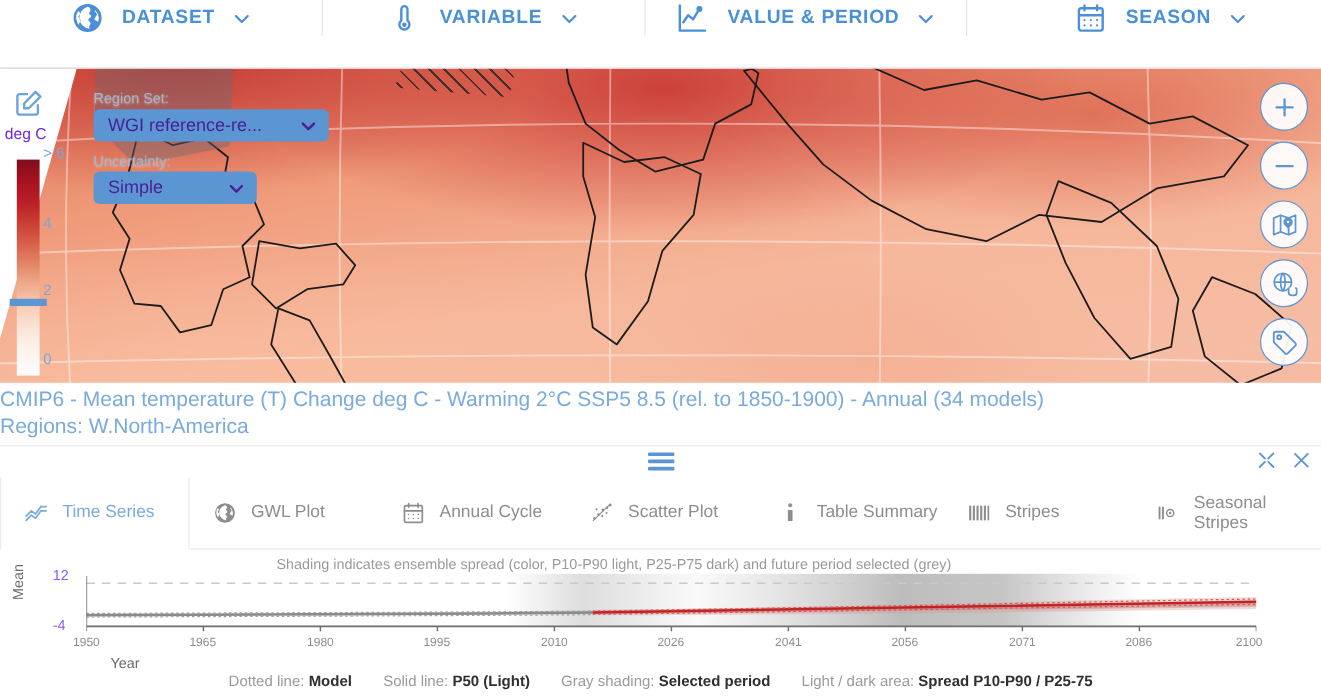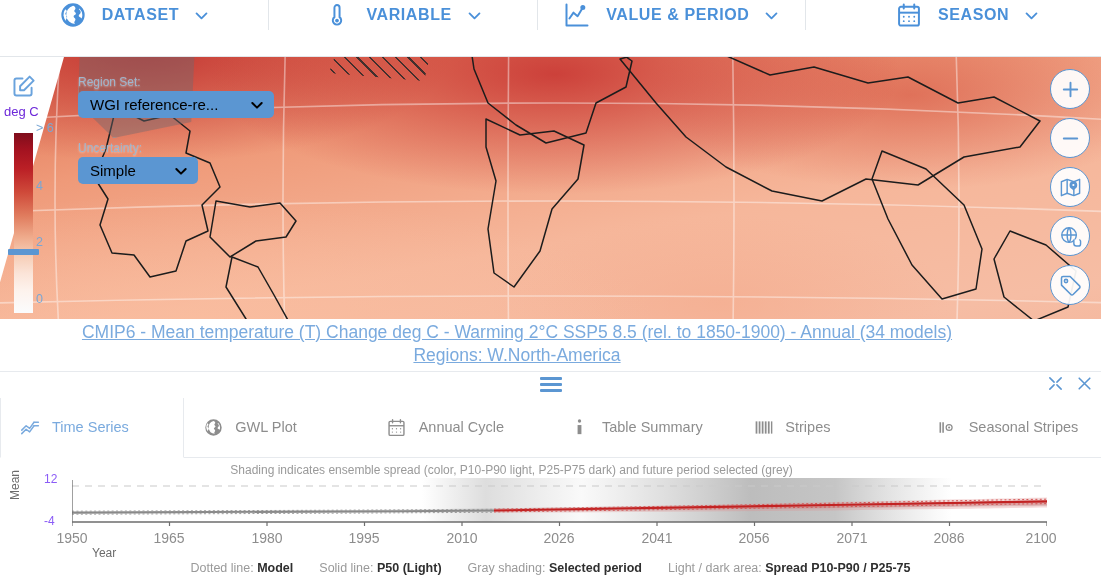--- a/index.html
+++ b/index.html
@@ -106,50 +106,50 @@
   }
 
   
   .map-ctrls { position: absolute; left: 78px; top: 18px; z-index: 22; }
   .ctl-label {
     font-size: 12px; color: #9fb6cd; margin-bottom: 2px;
     text-shadow: 0 1px 2px rgba(255,255,255,.45);
   }
   .ctl-select {
     display: flex; align-items: center; justify-content: space-between;
-    background: #5b96d2; color: #000000;
+    background: #5b96d2; color: #4c1d95;
     border-radius: 5px; padding: 5px 9px 5px 12px;
-    font-size: 15px; cursor: pointer; margin-bottom: 23px;
+    font-size: 15px; cursor: pointer; margin-bottom: 9px;
   }
   .ctl-select .v { white-space: nowrap; overflow: hidden; }
   .ctl-select .c { width: 16px; height: 16px; margin-left: 12px; flex: none; }
   .ctl-select .c svg { width: 16px; height: 16px; display: block; }
   #regionset-select { width: 196px; }
-  #uncertainty-select { width: 120px; }
+  #uncertainty-select { width: 136px; }
 
   
   .map-btns {
     position: absolute; right: 11px; top: 12px;
     display: flex; flex-direction: column; gap: 9px; z-index: 22;
   }
   .mbtn {
     width: 40px; height: 40px; border-radius: 50%;
     background: rgba(255,255,255,.93);
     border: 1.6px solid #5b96d2;
     color: #5b96d2;
     display: flex; align-items: center; justify-content: center;
     cursor: pointer;
   }
   .mbtn svg { width: 23px; height: 23px; display: block; }
 
   
   .title-block {
     position: absolute; top: 321px; left: 0; width: 1034px;
-    text-align: center; color: #7aaade;
-    font-size: 17.5px; line-height: 23px; z-index: 10; text-decoration: underline;
+    color: #7aaade;
+    font-size: 17.5px; line-height: 23px; z-index: 10;
   }
 
   
   .panel {
     position: absolute; left: 0; top: 371px;
     width: 1101px; height: 212px; background: #ffffff;
     border-top: 1px solid #e7eaee; z-index: 30;
   }
   .panel-head { position: relative; height: 26px; }
   .burger {
@@ -184,21 +184,21 @@
   }
   .y-title {
     position: absolute; left: 8px; top: 42px;
     font-size: 12px; color: #6b6b6b;
     transform: rotate(-90deg); transform-origin: left top; white-space: nowrap;
   }
   .x-title { position: absolute; left: 92px; top: 88px; font-size: 12px; color: #6b6b6b; }
   .plot { position: absolute; left: 72px; top: 20px; width: 975px; height: 50px; }
   .plot svg { width: 100%; height: 100%; display: block; }
   .ytick { position: absolute; left: 44px; font-size: 12px; color: #8b5cf6; }
-  .xtick { position: absolute; top: 72px; font-size: 14px; color: #8d8d8d; transform: translateX(-50%); }
+  .xtick { position: absolute; top: 72px; font-size: 10px; color: #8d8d8d; transform: translateX(-50%); }
 
   .legend-row {
     position: absolute; bottom: 8px; left: 0; width: 1101px;
     display: flex; justify-content: center; gap: 26px;
     font-size: 12.5px; color: #9a9a9a;
   }
   .legend-row b { color: #2f2f2f; font-weight: bold; }
 </style>
 </head>
 <body>
@@ -463,20 +463,37 @@
                 <circle cx="7.3" cy="17.2" r=".75"></circle>
                 <circle cx="12" cy="17.2" r=".75"></circle>
                 <circle cx="16.7" cy="17.2" r=".75"></circle>
               </g>
             </svg>
         </span>
         <span class="tab-lbl">Annual
 Cycle</span>
       </div>
 
+      <div class="tab">
+        <span class="tab-ico">
+          <svg viewBox="0 0 24 24" fill="currentColor">
+              <circle cx="5" cy="17" r="1.2"></circle>
+              <circle cx="9" cy="13.5" r="1.2"></circle>
+              <circle cx="12.5" cy="15" r="1"></circle>
+              <circle cx="13" cy="9" r="1.2"></circle>
+              <circle cx="17" cy="7" r="1.2"></circle>
+              <circle cx="20" cy="4.5" r="1.2"></circle>
+              <circle cx="16.5" cy="12" r="1"></circle>
+              <circle cx="7" cy="8.5" r="1"></circle>
+              <path d="M3.5 19.5 20.5 3" stroke="currentColor" stroke-width="1.1" fill="none"></path>
+            </svg>
+        </span>
+        <span class="tab-lbl">Scatter
+Plot</span>
+      </div>
 
       <div class="tab">
         <span class="tab-ico">
           <svg viewBox="0 0 24 24" fill="currentColor">
               <circle cx="12" cy="4.6" r="1.9"></circle>
               <path d="M9.8 9.2h4.4v10.4h-4.4z"></path>
             </svg>
         </span>
         <span class="tab-lbl">Table
 Summary</span>

